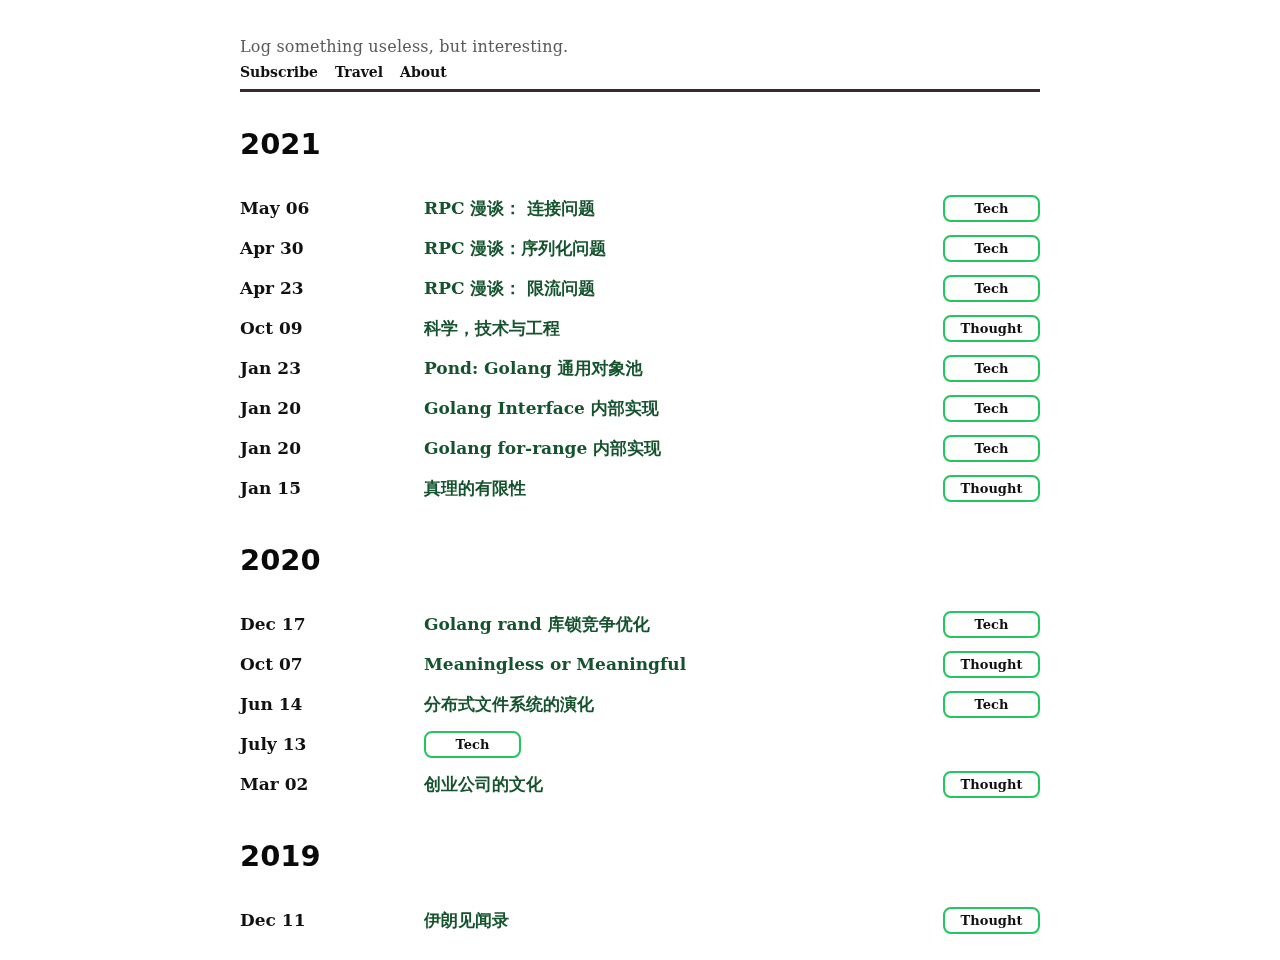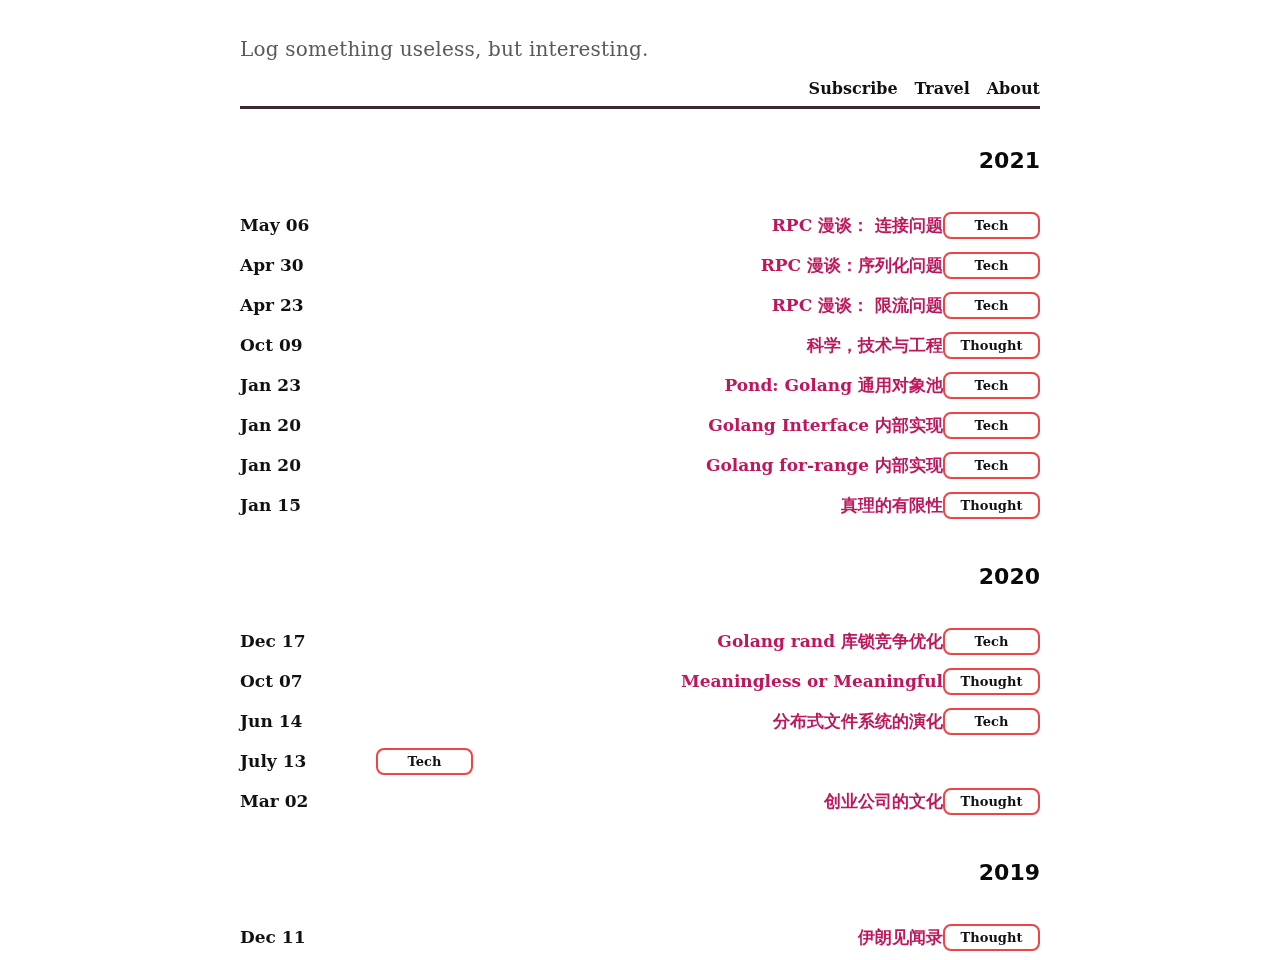--- a/index.html
+++ b/index.html
@@ -26,79 +26,77 @@
     text-shadow:
       -1px 1px 0 #111111,
       -2px 2px 0 #111111,
       -3px 3px 0 #111111,
       -4px 4px 0 #111111;
     text-decoration: none;
     cursor: pointer;
   }
   .tagline {
     margin-top: 7px;
-    font-size: 20px;
+    font-size: 16px;
     color: #595959;
     letter-spacing: 0.2px;
   }
   nav.top-nav {
     display: flex;
-    justify-content: flex-end;
     gap: 17px;
-    margin-top: 17px;
-    font-weight: 700;
-    font-size: 16px;
+    margin-top: 5px;
+    font-weight: 700;
+    font-size: 14px;
     line-height: 22px;
   }
   nav.top-nav a { color: #111111; text-decoration: none; cursor: pointer; }
   .rule {
     border: none;
     border-top: 3px solid #3d2830;
     margin-top: 6px;
   }
 
   
   .year-heading {
     margin-top: 32px;
     font-family: "DejaVu Sans", sans-serif;
     font-weight: bold;
-    font-size: 22px;
+    font-size: 29px;
     line-height: 40px;
     color: #0a0a0a;
-    text-align: right;
   }
   ul.post-list { list-style: none; margin-top: 24px; }
   li.post-row {
     display: flex;
     align-items: center;
     height: 40px;
+    gap: 48px;
   }
   .post-date {
     width: 136px;
     flex: 0 0 136px;
     font-weight: 700;
     font-size: 17px;
     white-space: nowrap;
   }
   .post-title {
     flex: 1 1 auto;
     font-weight: 700;
     font-size: 17px;
-    color: #be185d;
+    color: #14532d;
     text-decoration: none;
     white-space: nowrap;
     overflow: hidden;
     cursor: pointer;
-    text-align: right;
   }
   .tag-button {
     flex: 0 0 97px;
     width: 97px;
     height: 27px;
-    border: 2px solid #ef4444;
+    border: 2px solid #22c55e;
     border-radius: 8px;
     background: #ffffff;
     font-family: "DejaVu Serif", serif;
     font-weight: 700;
     font-size: 13px;
     color: #111111;
     display: flex;
     align-items: center;
     justify-content: center;
     cursor: pointer;

